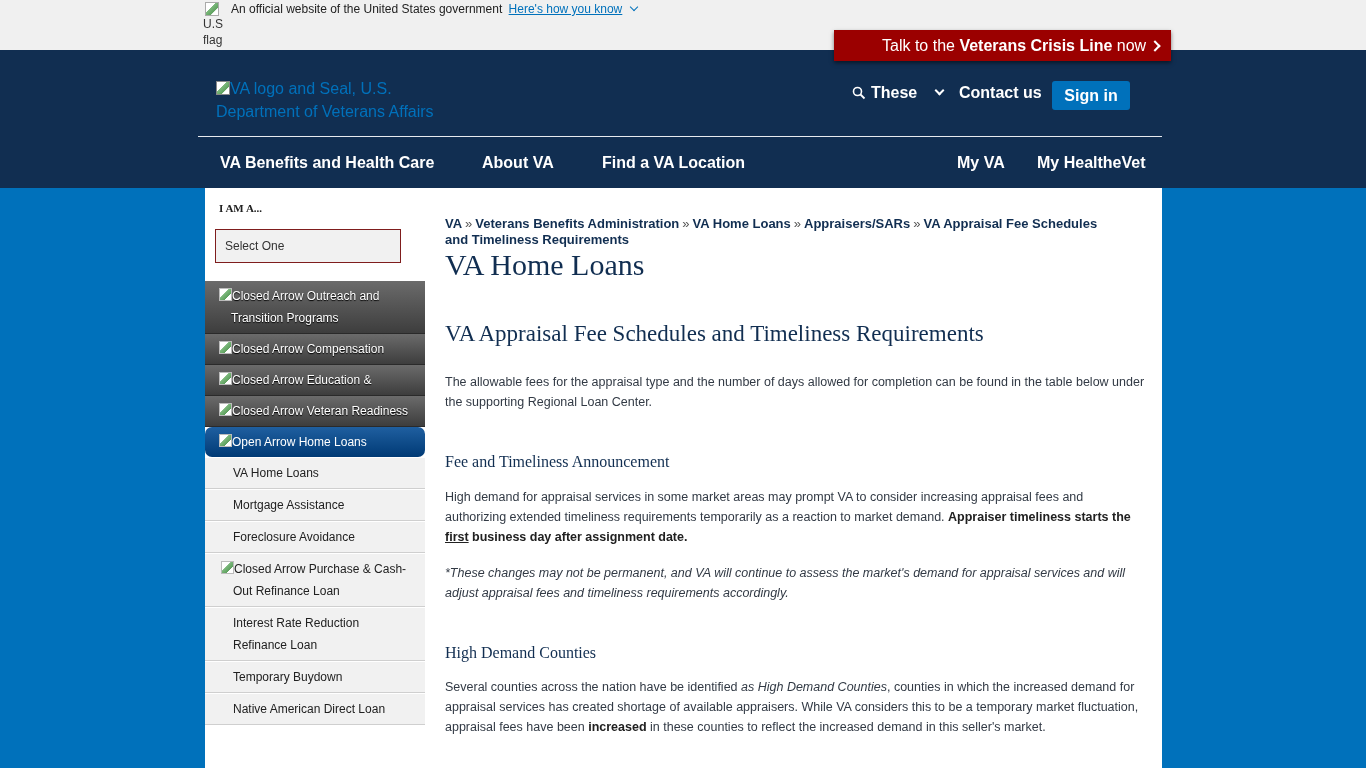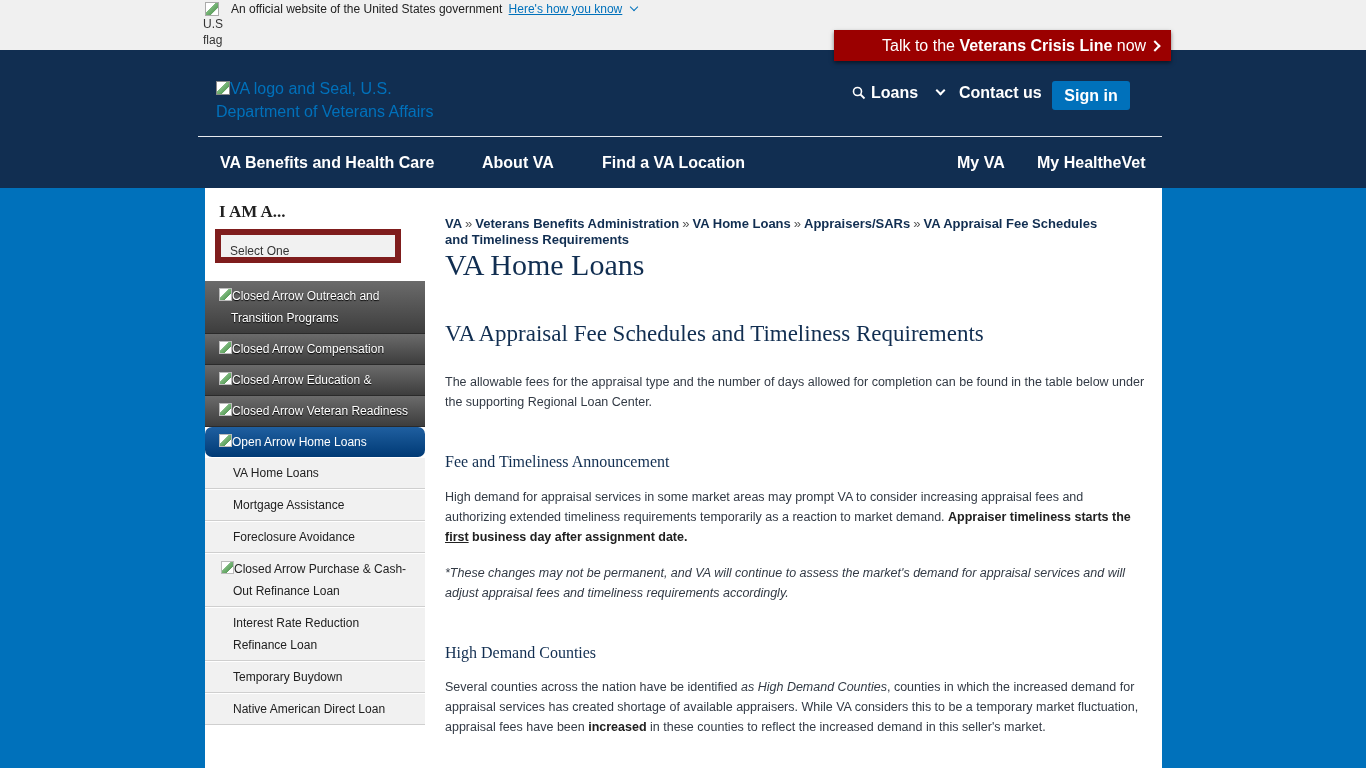--- a/index.html
+++ b/index.html
@@ -32,22 +32,22 @@
   .header-rule { position: absolute; left: 198px; top: 136px; width: 964px; height: 1px; background: #ffffff; opacity: 0.9; }
 
   .mainnav { position: absolute; left: 198px; top: 137px; width: 964px; height: 51px; }
   .mainnav .item { position: absolute; top: 17px; color: #fff; font-weight: bold; font-size: 16px; }
 
   
   .container { position: absolute; left: 205px; top: 188px; width: 957px; height: 580px; background: #fff; }
 
   
   .sidebar { position: absolute; left: 0; top: 0; width: 220px; height: 580px; }
-  .iam-label { position: absolute; left: 14px; top: 14px; font-family: "Liberation Serif", serif; font-weight: bold; font-size: 17px; color: #212121; }
-  .iam-select { position: absolute; left: 10px; top: 41px; width: 186px; height: 34px; background: #f1f1f1; border: 6px solid #7f1d1d; font-size: 12px; color: #333; line-height: 32px; padding-left: 9px; }
+  .iam-label { position: absolute; left: 14px; top: 14px; font-family: "Liberation Serif", serif; font-weight: bold; font-size: 11px; color: #212121; }
+  .iam-select { position: absolute; left: 10px; top: 41px; width: 186px; height: 34px; background: #f1f1f1; border: 1px solid #7f1d1d; font-size: 12px; color: #333; line-height: 32px; padding-left: 9px; }
 
   .nav-list { position: absolute; left: 0; top: 93px; width: 220px; }
   .nav-dark { display: block; background: linear-gradient(#6b6b6b, #3d3d3d); color: #fff; font-size: 12px; line-height: 22px; padding: 4px 8px 4px 14px; border-bottom: 1px solid #2a2a2a; text-shadow: 0 1px 1px #000; }
   .nav-dark .broken, .nav-open .broken, .nav-sub .broken { display: inline-block; width: 13px; height: 13px; border: 1px solid #bbb; background: linear-gradient(135deg, #fff 40%, #7cb87c 41%, #5da05d 70%, #fff 71%); vertical-align: -1px; }
   .nav-dark .second { padding-left: 12px; display: block; }
   .nav-open { display: block; background: linear-gradient(#1f5fa0, #003a75); color: #fff; font-size: 12px; line-height: 22px; padding: 4px 8px 4px 14px; border-radius: 7px; }
   .nav-sub { display: block; background: #f1f1f1; color: #212121; font-size: 12px; line-height: 22px; padding: 4px 8px 4px 28px; border-bottom: 1px solid #cfcfcf; border-top: 1px solid #fff; }
   .nav-sub.icon { padding-left: 16px; }
   .nav-sub .second { padding-left: 12px; display: block; }
 
@@ -86,21 +86,21 @@
 
 <div class="header"></div>
 <div class="logo">
   <span class="broken"></span><span>VA logo and Seal, U.S. Department of Veterans Affairs</span>
 </div>
 <div class="search-btn">
   <svg viewBox="0 0 14 14">
       <circle cx="5.5" cy="5.5" r="4" fill="none" stroke="#fff" stroke-width="1.6"></circle>
       <line x1="8.5" y1="8.5" x2="12.5" y2="12.5" stroke="#fff" stroke-width="1.8"></line>
     </svg>
-  <span>Loans</span>
+  <span>These</span>
   <span class="search-chev"></span>
 </div>
 <div class="contact">Contact us</div>
 <div class="signin">Sign in</div>
 <div class="header-rule"></div>
 
 <div class="mainnav">
   <div class="item" style="left:22px">VA Benefits and Health Care</div>
   <div class="item" style="left:284px">About VA</div>
   <div class="item" style="left:404px">Find a VA Location</div>

